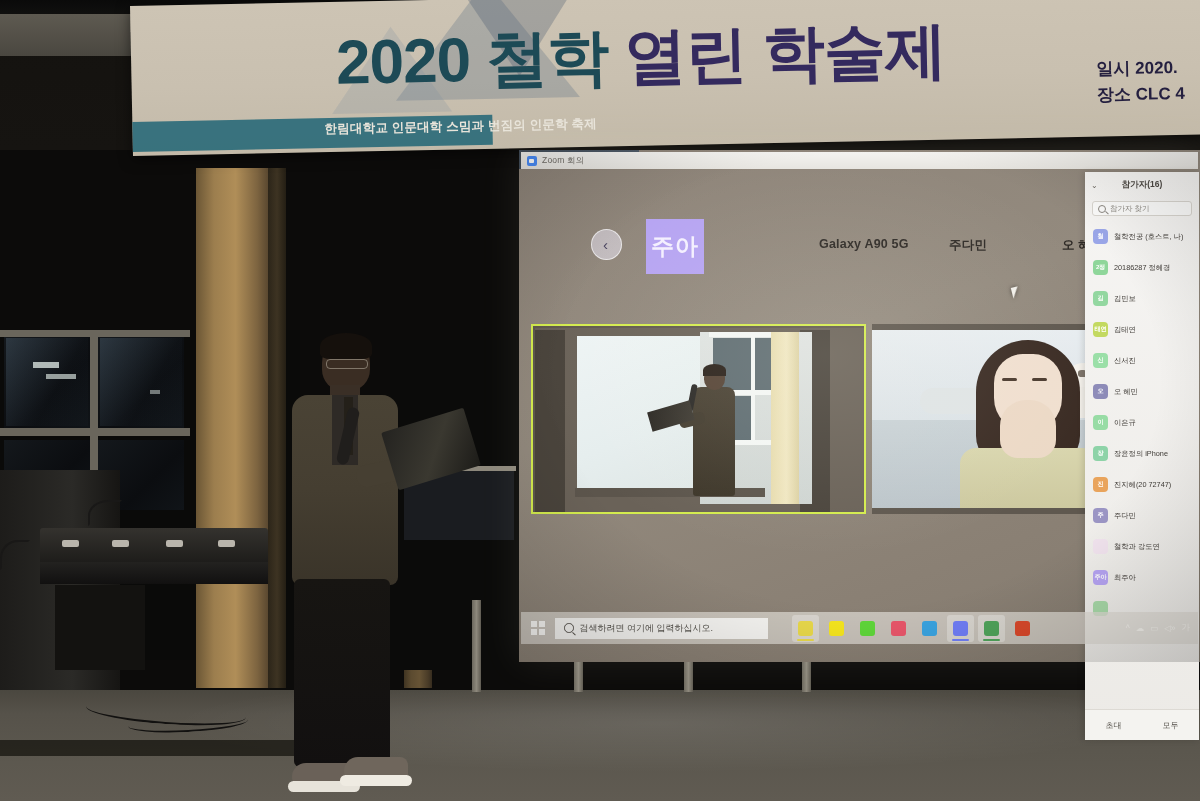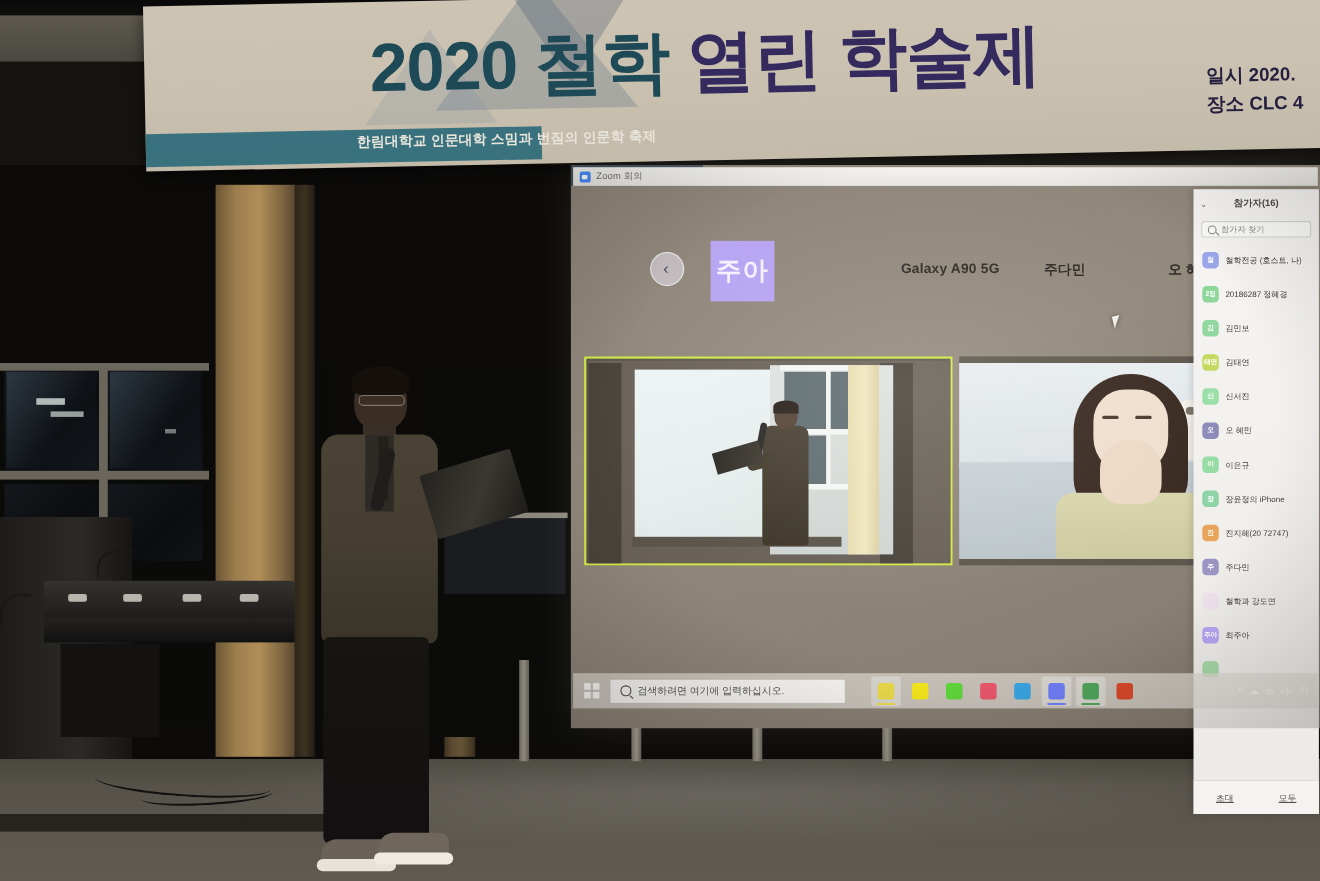--- a/index.html
+++ b/index.html
@@ -127,21 +127,21 @@
   .pp-mag{width:6px;height:6px;border:1.1px solid #8b8781;border-radius:50%;position:relative;flex:none;}
   .pp-mag::after{content:"";position:absolute;right:-3px;bottom:-2px;width:3.5px;height:1.1px;background:#8b8781;transform:rotate(42deg);}
   .pp-ph{font-size:7.5px;color:#8d8982;}
   .pp-list{position:relative;height:466px;overflow:hidden;}
   .pp-row{display:flex;align-items:center;gap:6px;height:31px;padding-left:8px;box-sizing:border-box;}
   .pp-av{width:15px;height:15px;border-radius:4px;flex:none;display:flex;align-items:center;justify-content:center;
       font-size:6.2px;color:#fff;font-weight:700;letter-spacing:-.2px;overflow:hidden;}
   .pp-nm{font-size:7.3px;color:#3f3b36;white-space:nowrap;overflow:hidden;}
   .pp-foot{position:absolute;left:0;bottom:0;width:114px;height:30px;border-top:1px solid #dddad4;
       display:flex;align-items:center;justify-content:space-around;background:#f4f3f0;}
-  .pp-fbtn{font-size:8px;color:#54504a;text-decoration:underline;}
+  .pp-fbtn{font-size:8px;color:#54504a;}
 
   
   .cursor{position:absolute;left:1012px;top:287px;width:0;height:0;
       border-left:7px solid #f2f0ea;border-bottom:11px solid transparent;transform:rotate(-14deg);
       filter:drop-shadow(0 0 2px rgba(0,0,0,.5));}
 
   
   .taskbar{position:absolute;left:2px;top:462px;width:677px;height:32px;background:rgba(222,218,210,.72);
       display:flex;align-items:center;}
   .tb-start{width:34px;display:flex;align-items:center;justify-content:center;}

